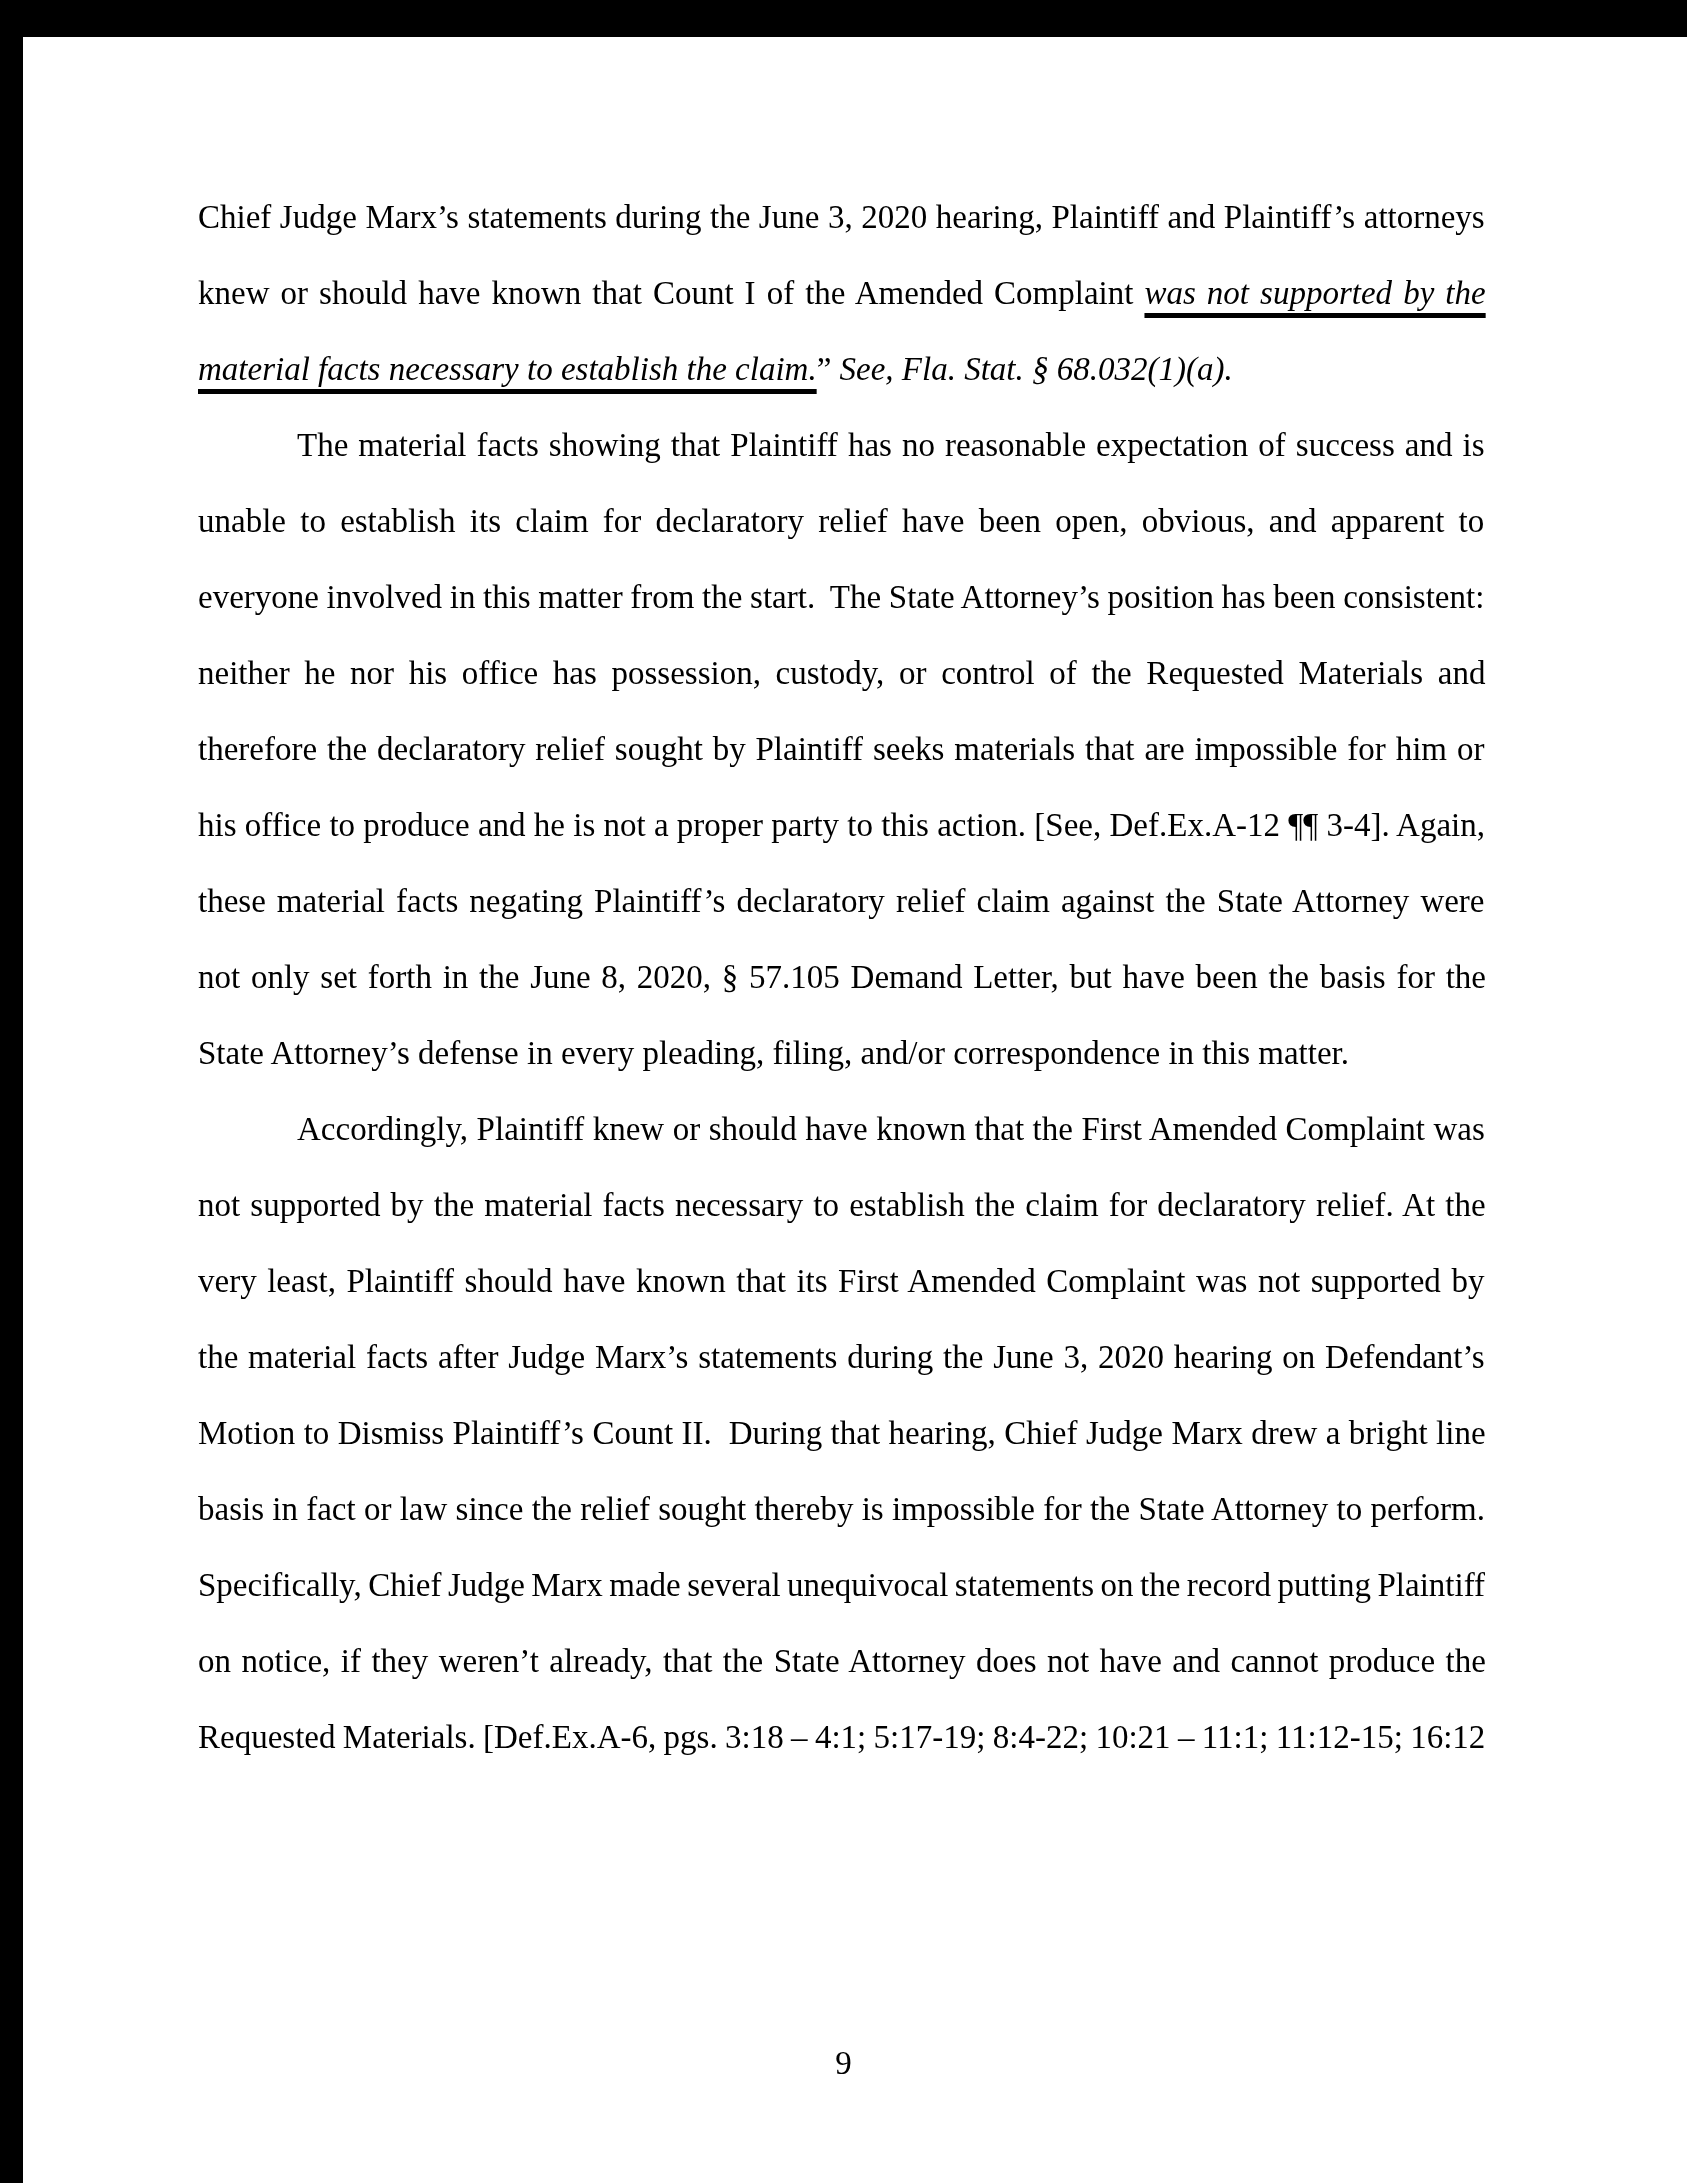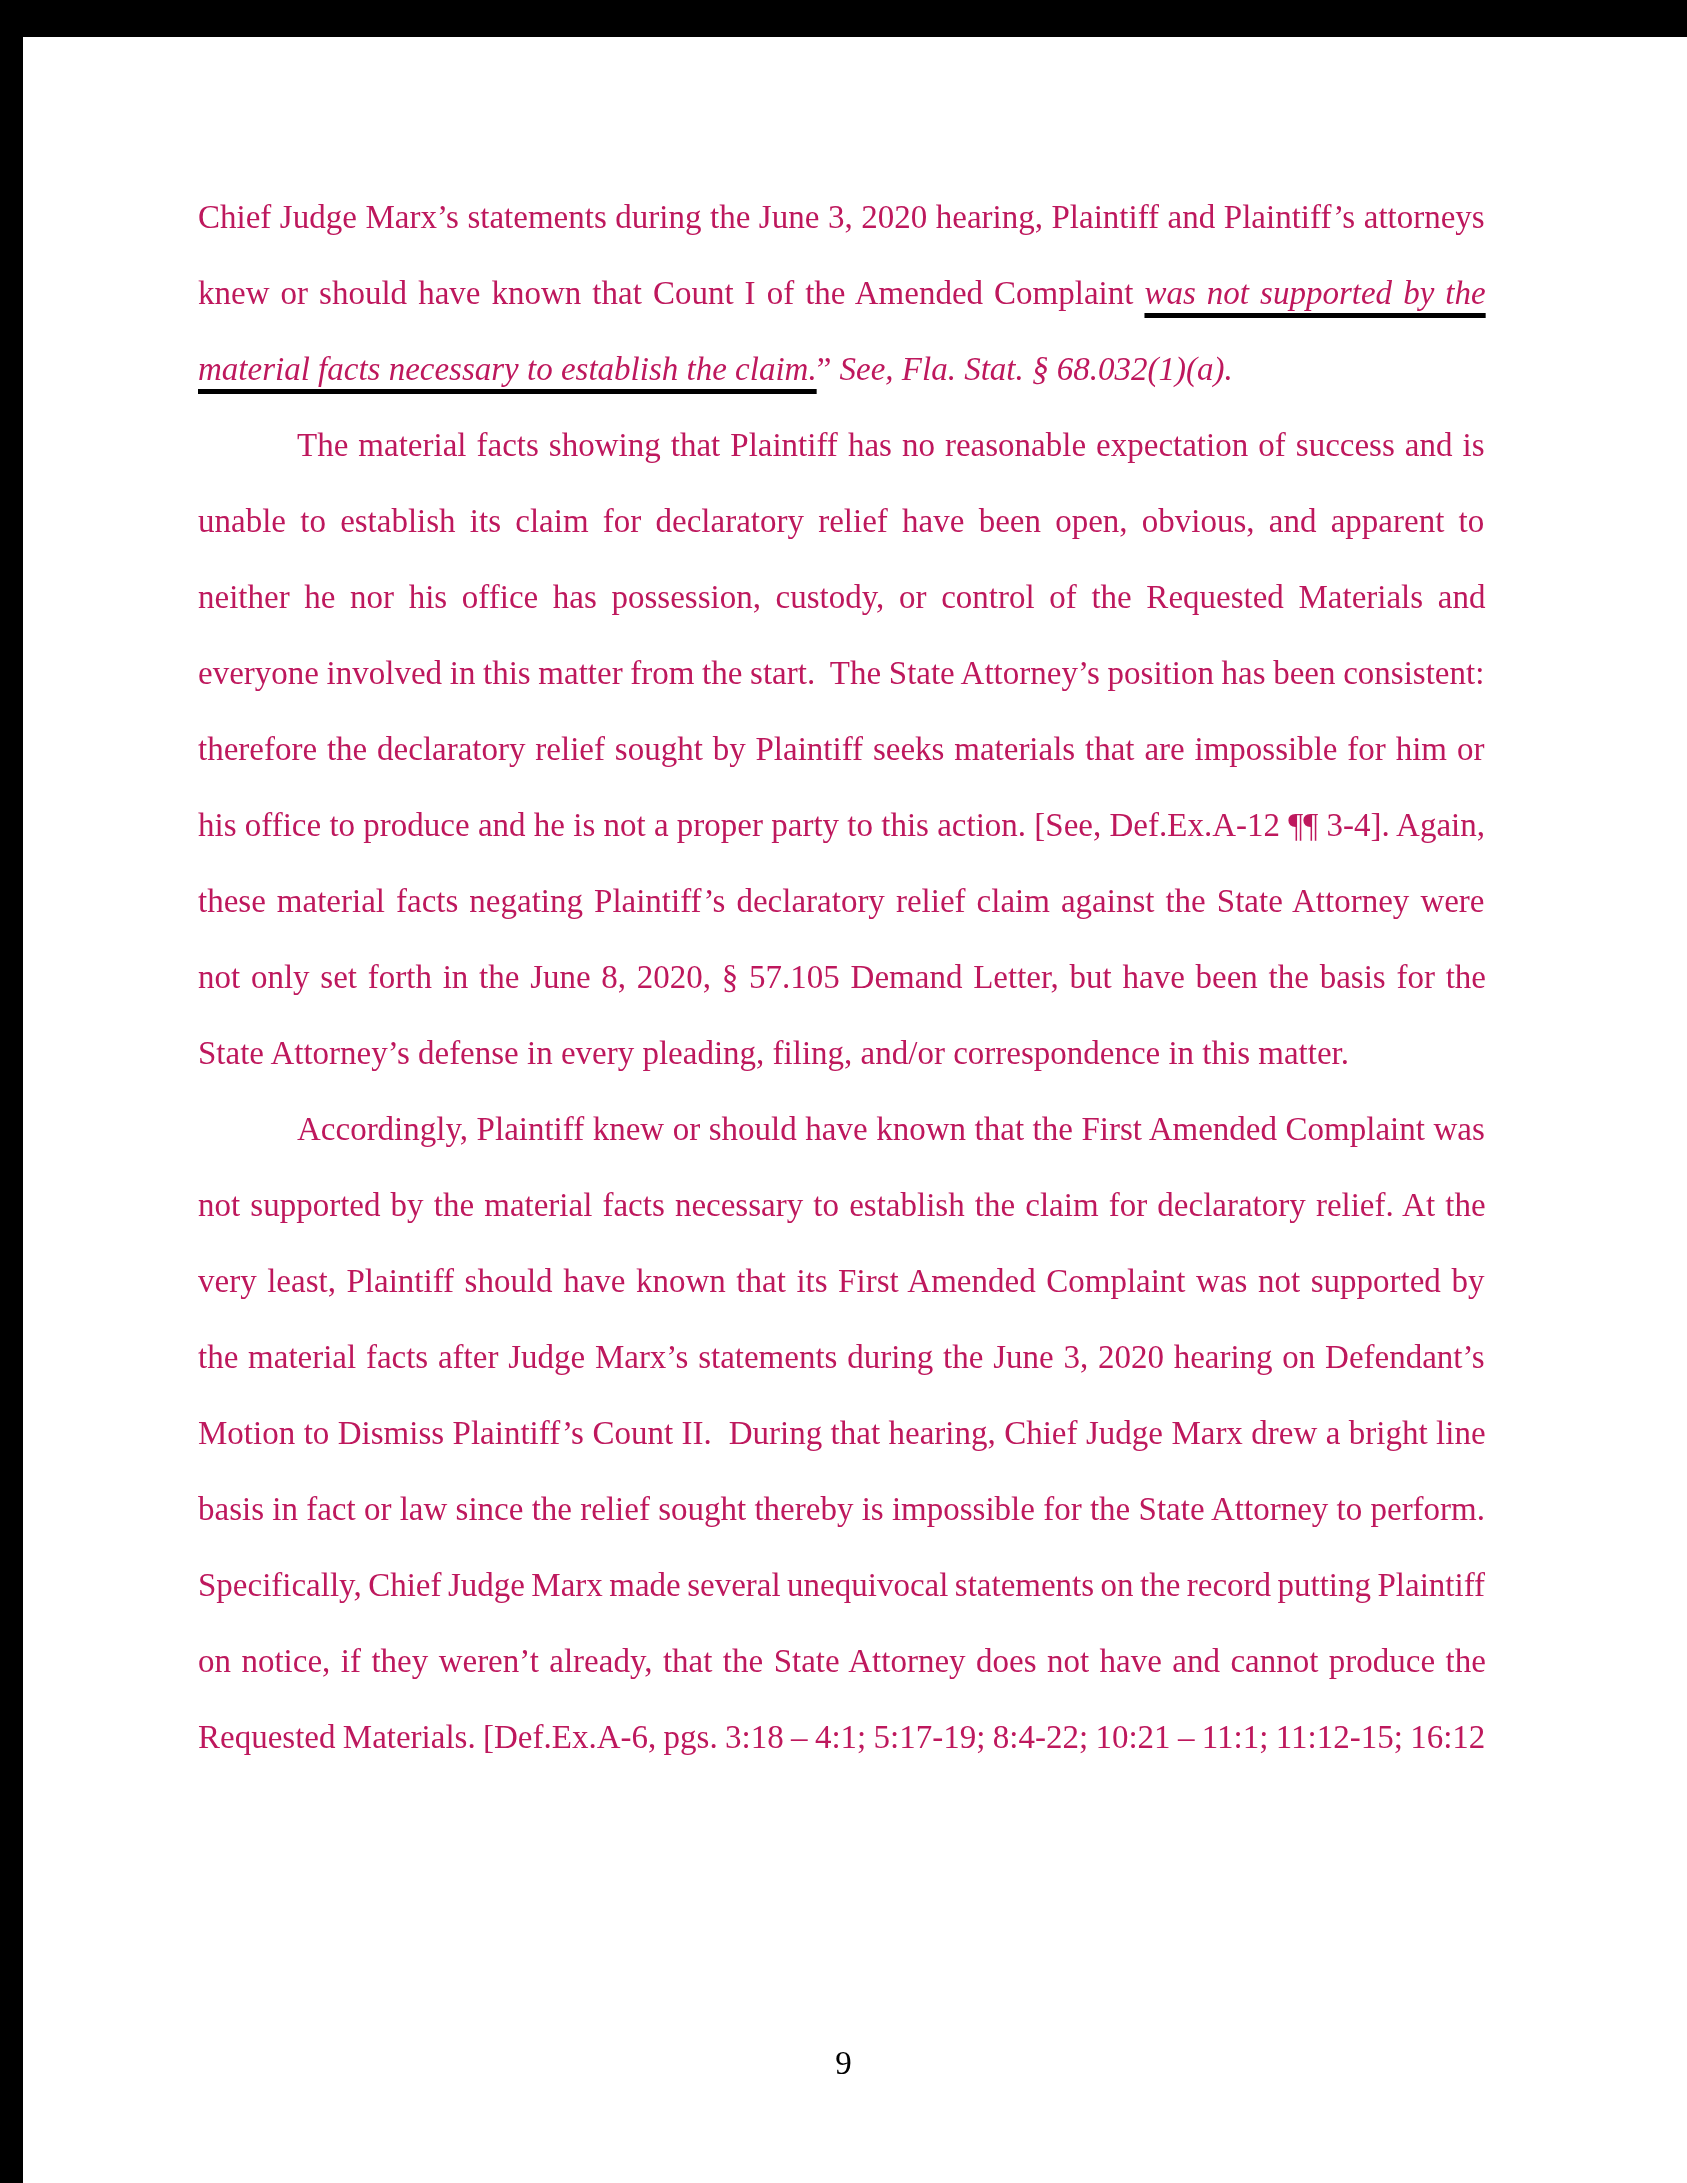--- a/index.html
+++ b/index.html
@@ -27,21 +27,21 @@
     width: 1687px; height: 37px;
     background: #000000;
   }
   .page-text {
     position: absolute;
     left: 198px;
     top: 179px;
     width: 1290px;
     font-size: 33px;
     line-height: 76px;
-    color: #be185d;
+    color: #000000;
   }
   .tl {
     height: 76px;
     white-space: nowrap;
   }
   .tl .it { font-style: italic; }
   .tl .un {
     text-decoration-line: underline;
     text-decoration-thickness: 4.6px;
     text-underline-offset: 8.6px;
@@ -63,22 +63,22 @@
 
 <div class="scan-bar-top"></div>
 <div class="scan-bar-left"></div>
 
 <div class="page-text">
     <div class="tl" style="word-spacing: 0.3px;"><span><span>Chief Judge Marx’s statements during the June 3, 2020 hearing, Plaintiff and Plaintiff’s attorneys</span></span></div>
     <div class="tl" style="word-spacing: 2.8px;"><span><span>knew or should have known that Count I of the Amended Complaint </span><span class="it un">was not supported by the</span></span></div>
     <div class="tl"><span><span class="it un">material facts necessary to establish the claim.</span><span>” </span><span class="it">See, Fla. Stat. § 68.032(1)(a).</span></span></div>
     <div class="tl" style="text-indent: 99px; word-spacing: 1.8px;"><span><span>The material facts showing that Plaintiff has no reasonable expectation of success and is</span></span></div>
     <div class="tl" style="word-spacing: 6px;"><span><span>unable to establish its claim for declaratory relief have been open, obvious, and apparent to</span></span></div>
+    <div class="tl" style="word-spacing: -0.6px;"><span><span>everyone involved in this matter from the start.&nbsp; The State Attorney’s position has been consistent:</span></span></div>
     <div class="tl" style="word-spacing: 6.4px;"><span><span>neither he nor his office has possession, custody, or control of the Requested Materials and</span></span></div>
-    <div class="tl" style="word-spacing: -0.6px;"><span><span>everyone involved in this matter from the start.&nbsp; The State Attorney’s position has been consistent:</span></span></div>
     <div class="tl" style="word-spacing: 1.6px;"><span><span>therefore the declaratory relief sought by Plaintiff seeks materials that are impossible for him or</span></span></div>
     <div class="tl" style="word-spacing: 0.02px;"><span><span>his office to produce and he is not a proper party to this action. [See, Def.Ex.A-12 ¶¶ 3-4]. Again,</span></span></div>
     <div class="tl" style="word-spacing: 2.8px;"><span><span>these material facts negating Plaintiff’s declaratory relief claim against the State Attorney were</span></span></div>
     <div class="tl" style="word-spacing: 2.5px;"><span><span>not only set forth in the June 8, 2020, § 57.105 Demand Letter, but have been the basis for the</span></span></div>
     <div class="tl"><span><span>State Attorney’s defense in every pleading, filing, and/or correspondence in this matter.</span></span></div>
     <div class="tl" style="text-indent: 99px; word-spacing: 0.3px;"><span><span>Accordingly, Plaintiff knew or should have known that the First Amended Complaint was</span></span></div>
     <div class="tl" style="word-spacing: 1.9px;"><span><span>not supported by the material facts necessary to establish the claim for declaratory relief. At the</span></span></div>
     <div class="tl" style="word-spacing: 2.3px;"><span><span>very least, Plaintiff should have known that its First Amended Complaint was not supported by</span></span></div>
     <div class="tl" style="word-spacing: 1.5px;"><span><span>the material facts after Judge Marx’s statements during the June 3, 2020 hearing on Defendant’s</span></span></div>
     <div class="tl" style="word-spacing: 0.2px;"><span><span>Motion to Dismiss Plaintiff’s Count II.&nbsp; During that hearing, Chief Judge Marx drew a bright line</span></span></div>

